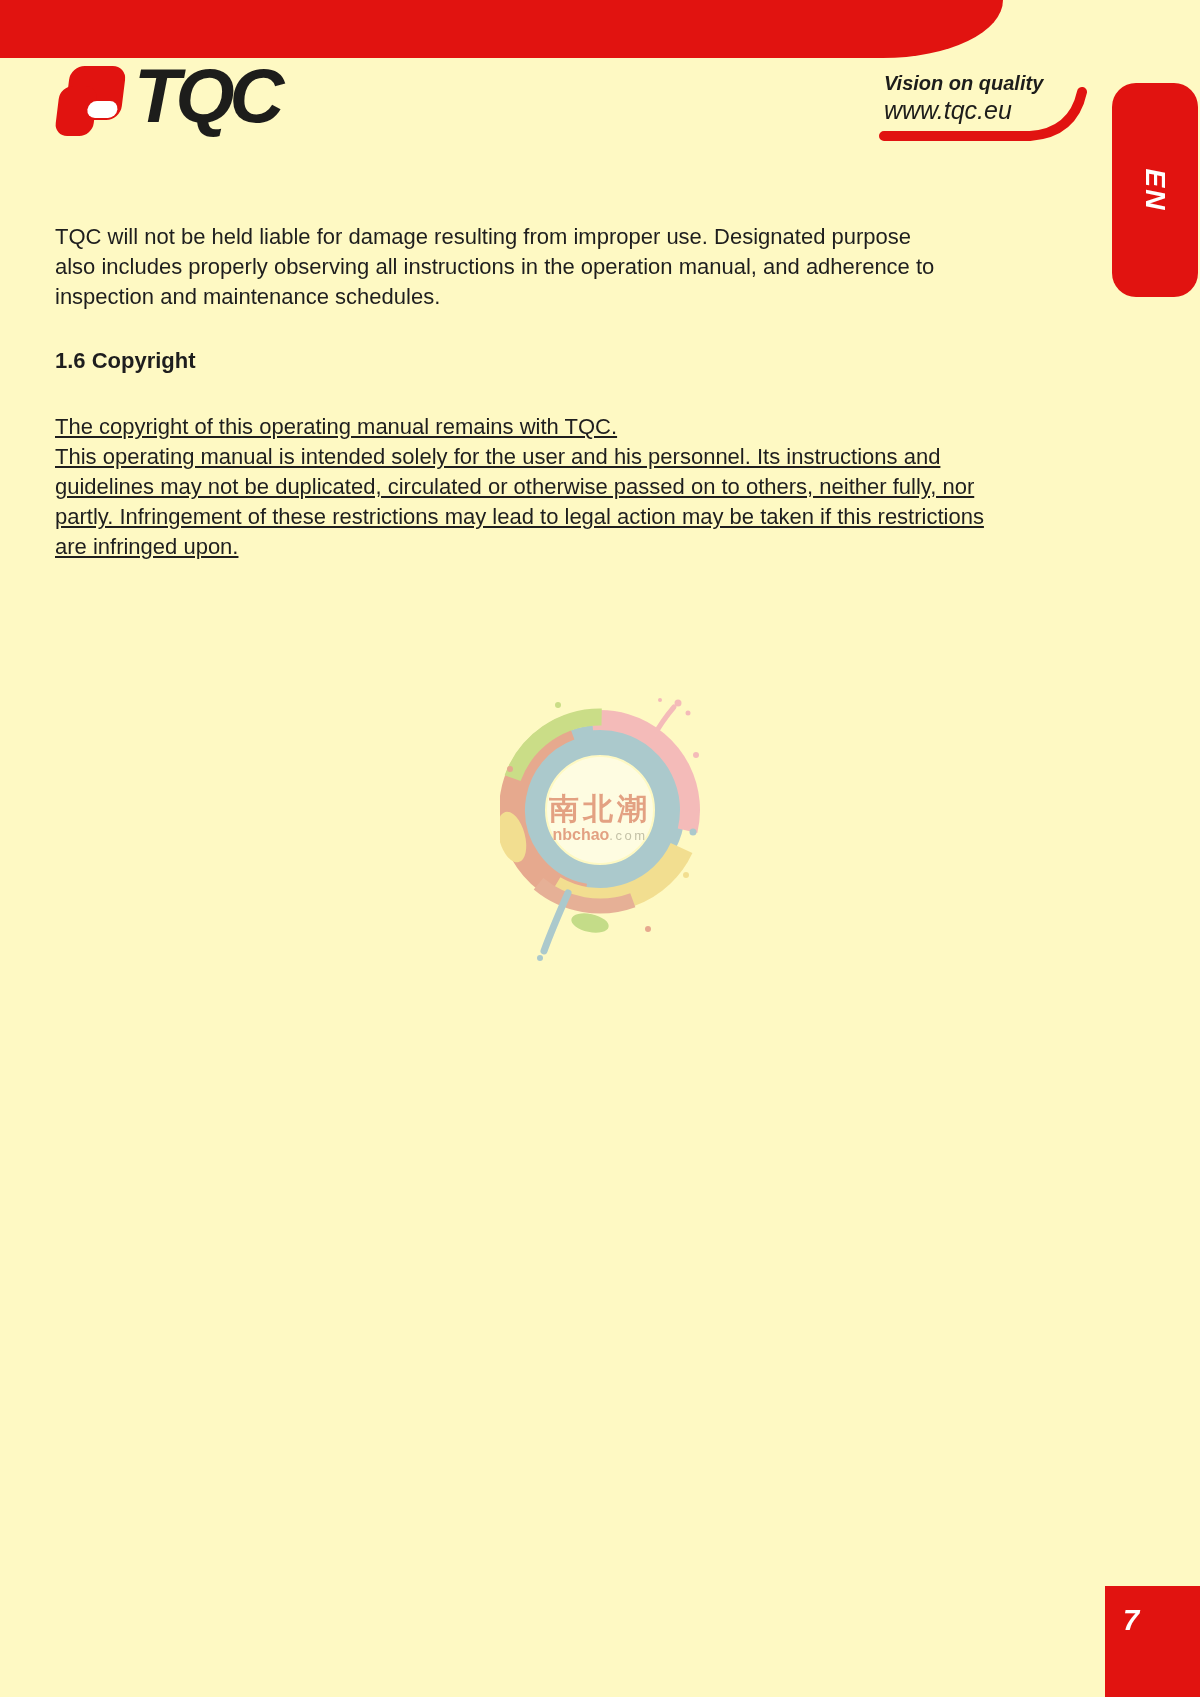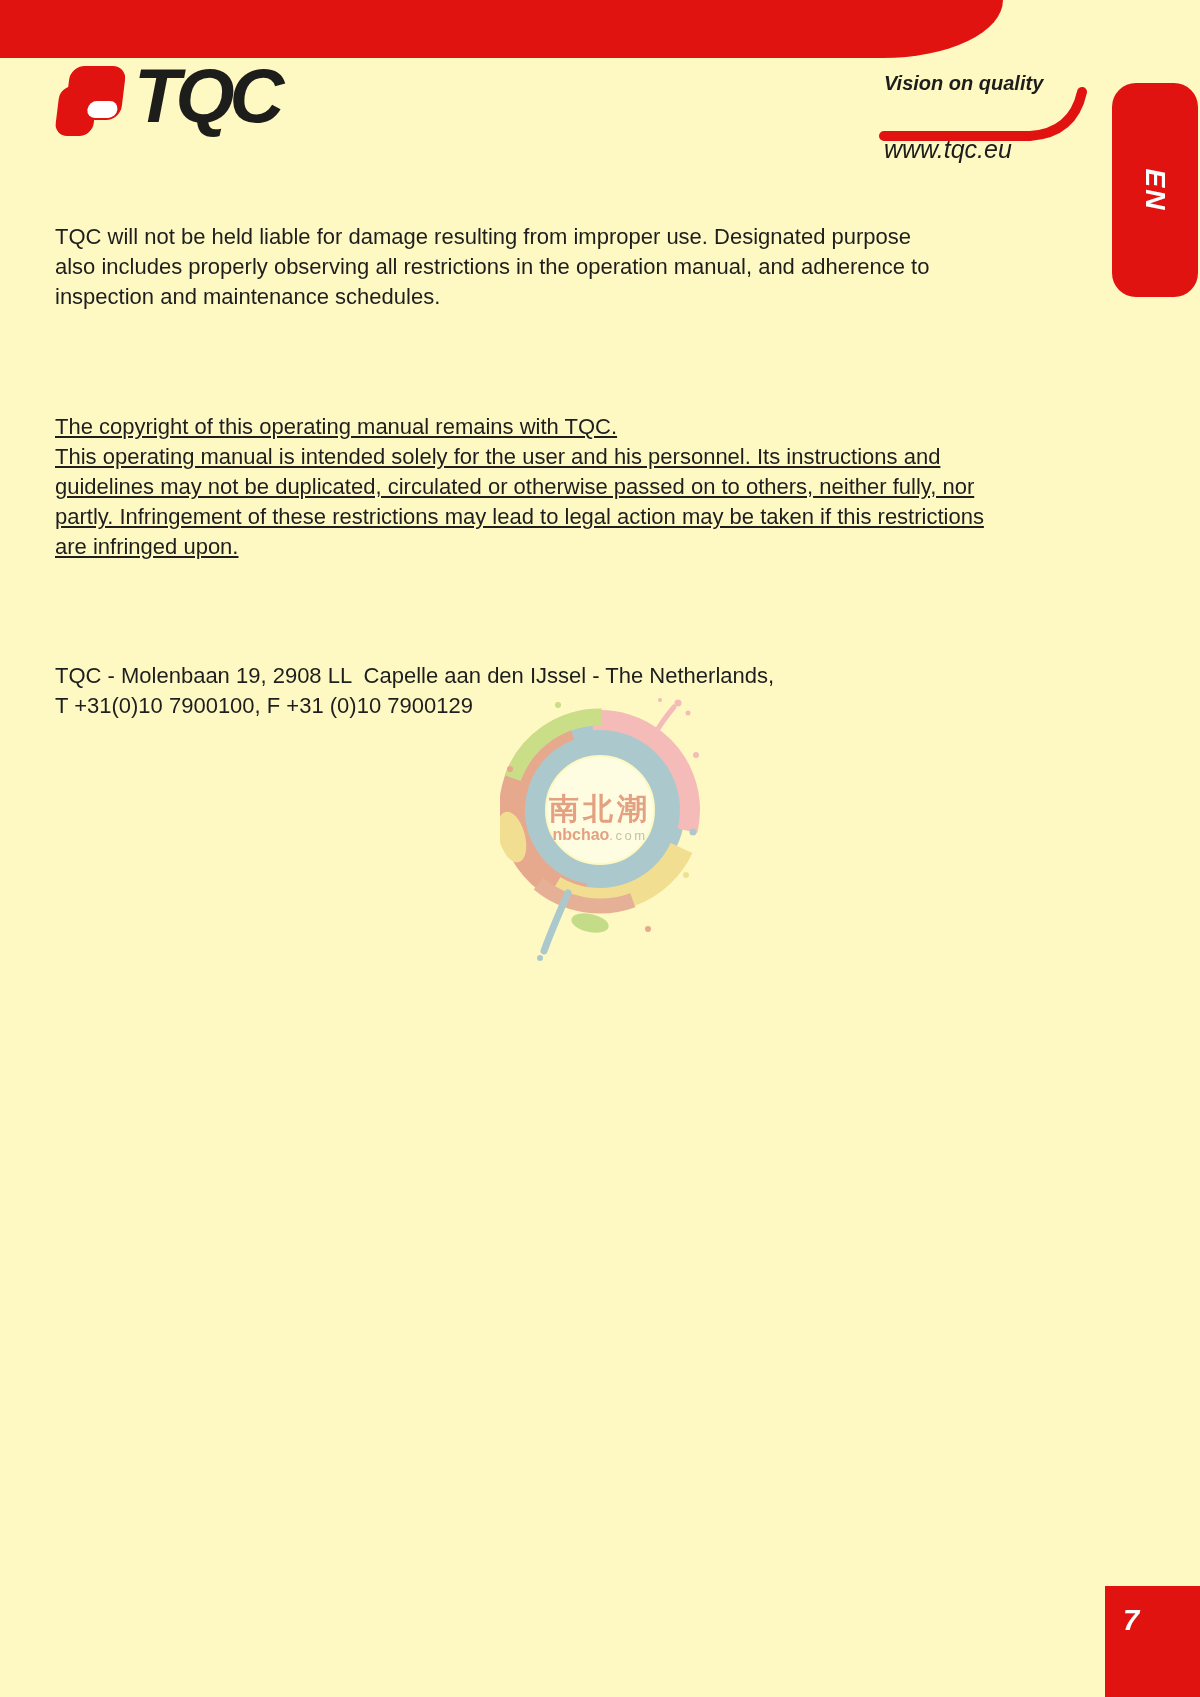--- a/index.html
+++ b/index.html
@@ -13,21 +13,21 @@
     background:#e11310;border-bottom-right-radius:120px 58px;
   }
   .logo{position:absolute;left:54px;top:64px;display:flex;align-items:flex-start;}
   .logo-mark{position:absolute;left:0;top:0;}
   .logo-text{
     position:absolute;left:80px;top:-6px;font-weight:bold;font-style:italic;
     font-size:76px;line-height:76px;letter-spacing:-5px;color:#1d1d1b;
   }
   .tagline{position:absolute;left:884px;top:70px;line-height:27px;white-space:nowrap;}
   .tagline .slogan{font-weight:bold;font-style:italic;font-size:20px;color:#1d1d1b;}
-  .tagline .site{font-style:italic;font-size:25px;color:#1d1d1b;margin-top:39px;}
+  .tagline .site{font-style:italic;font-size:25px;color:#1d1d1b;}
   .swoosh{position:absolute;left:870px;top:80px;}
   .lang-tab{
     position:absolute;left:1112px;top:83px;width:86px;height:214px;
     background:#e11310;border-radius:24px;
   }
   .lang-tab span{
     position:absolute;top:50%;left:50%;
     transform:translate(-50%,-50%) rotate(90deg);
     color:#fff;font-weight:bold;font-style:italic;font-size:28px;letter-spacing:2px;
   }
@@ -81,33 +81,32 @@
 
   <svg class="swoosh" width="225" height="65" viewBox="0 0 225 65" aria-hidden="true">
     <path d="M14,56 L160,56 Q203,53 212,12" fill="none" stroke="#e11310" stroke-width="10" stroke-linecap="round"></path>
   </svg>
 
   <div class="lang-tab">
     <span>EN</span>
   </div>
 
   <div class="para para-intro">TQC will not be held liable for damage resulting from improper use. Designated purpose
-also includes properly observing all restrictions in the operation manual, and adherence to
+also includes properly observing all instructions in the operation manual, and adherence to
 inspection and maintenance schedules.</div>
 
+  <div class="heading h-16">1.6 Copyright</div>
 
   <div class="para para-copyright">The copyright of this operating manual remains with TQC.
 This operating manual is intended solely for the user and his personnel. Its instructions and
 guidelines may not be duplicated, circulated or otherwise passed on to others, neither fully, nor
 partly. Infringement of these restrictions may lead to legal action may be taken if this restrictions
 are infringed upon.</div>
 
 
-  <div class="para para-address">TQC - Molenbaan 19, 2908 LL  Capelle aan den IJssel - The Netherlands,
-T +31(0)10 7900100, F +31 (0)10 7900129</div>
 
   <svg class="watermark" width="200" height="270" viewBox="0 0 200 270" aria-hidden="true">
 
     <circle cx="100" cy="113" r="70" fill="none" stroke="#5b9bd5" stroke-width="30"></circle>
     <circle cx="100" cy="113" r="88" fill="none" stroke="#cf5b5b" stroke-width="26" stroke-dasharray="230 553" transform="rotate(100 100 113)"></circle>
     <circle cx="100" cy="113" r="90" fill="none" stroke="#ec7fb0" stroke-width="20" stroke-dasharray="170 566" transform="rotate(265 100 113)"></circle>
     <circle cx="100" cy="113" r="93" fill="none" stroke="#97c24c" stroke-width="17" stroke-dasharray="115 584" transform="rotate(200 100 113)"></circle>
     <circle cx="100" cy="113" r="90" fill="none" stroke="#e8c55e" stroke-width="24" stroke-dasharray="150 566" transform="rotate(25 100 113)"></circle>
     <circle cx="100" cy="113" r="96" fill="none" stroke="#cf6a6a" stroke-width="15" stroke-dasharray="100 603" transform="rotate(70 100 113)"></circle>
     <ellipse cx="12" cy="140" rx="13" ry="26" fill="#e8c55e" transform="rotate(-15 12 140)"></ellipse>

